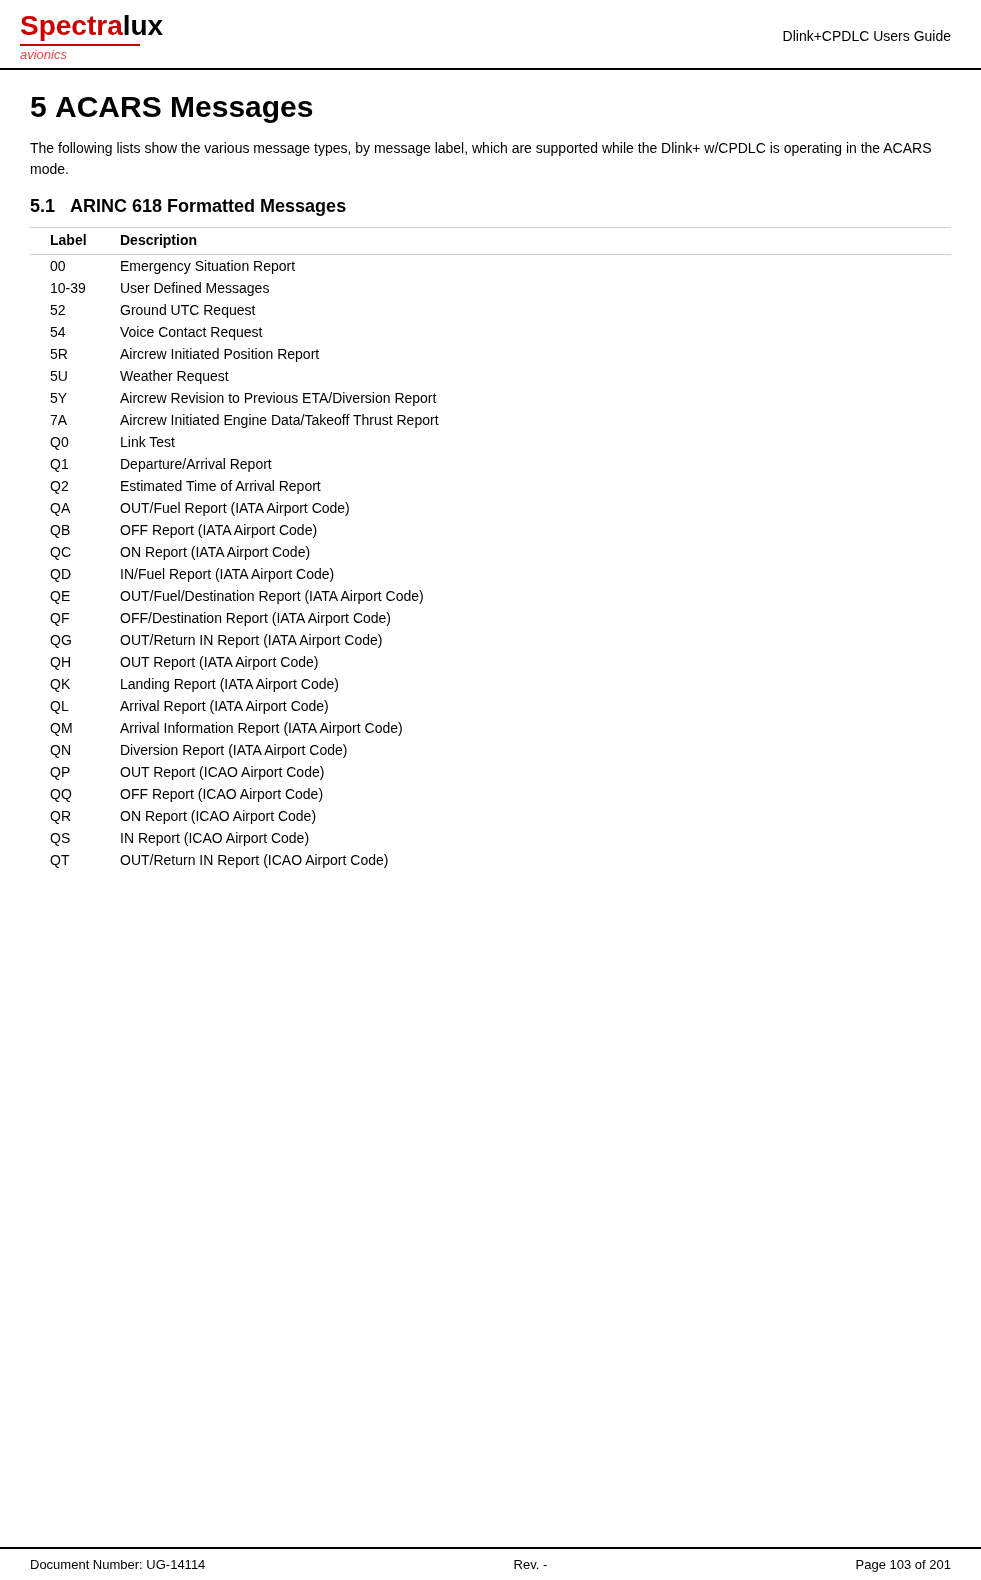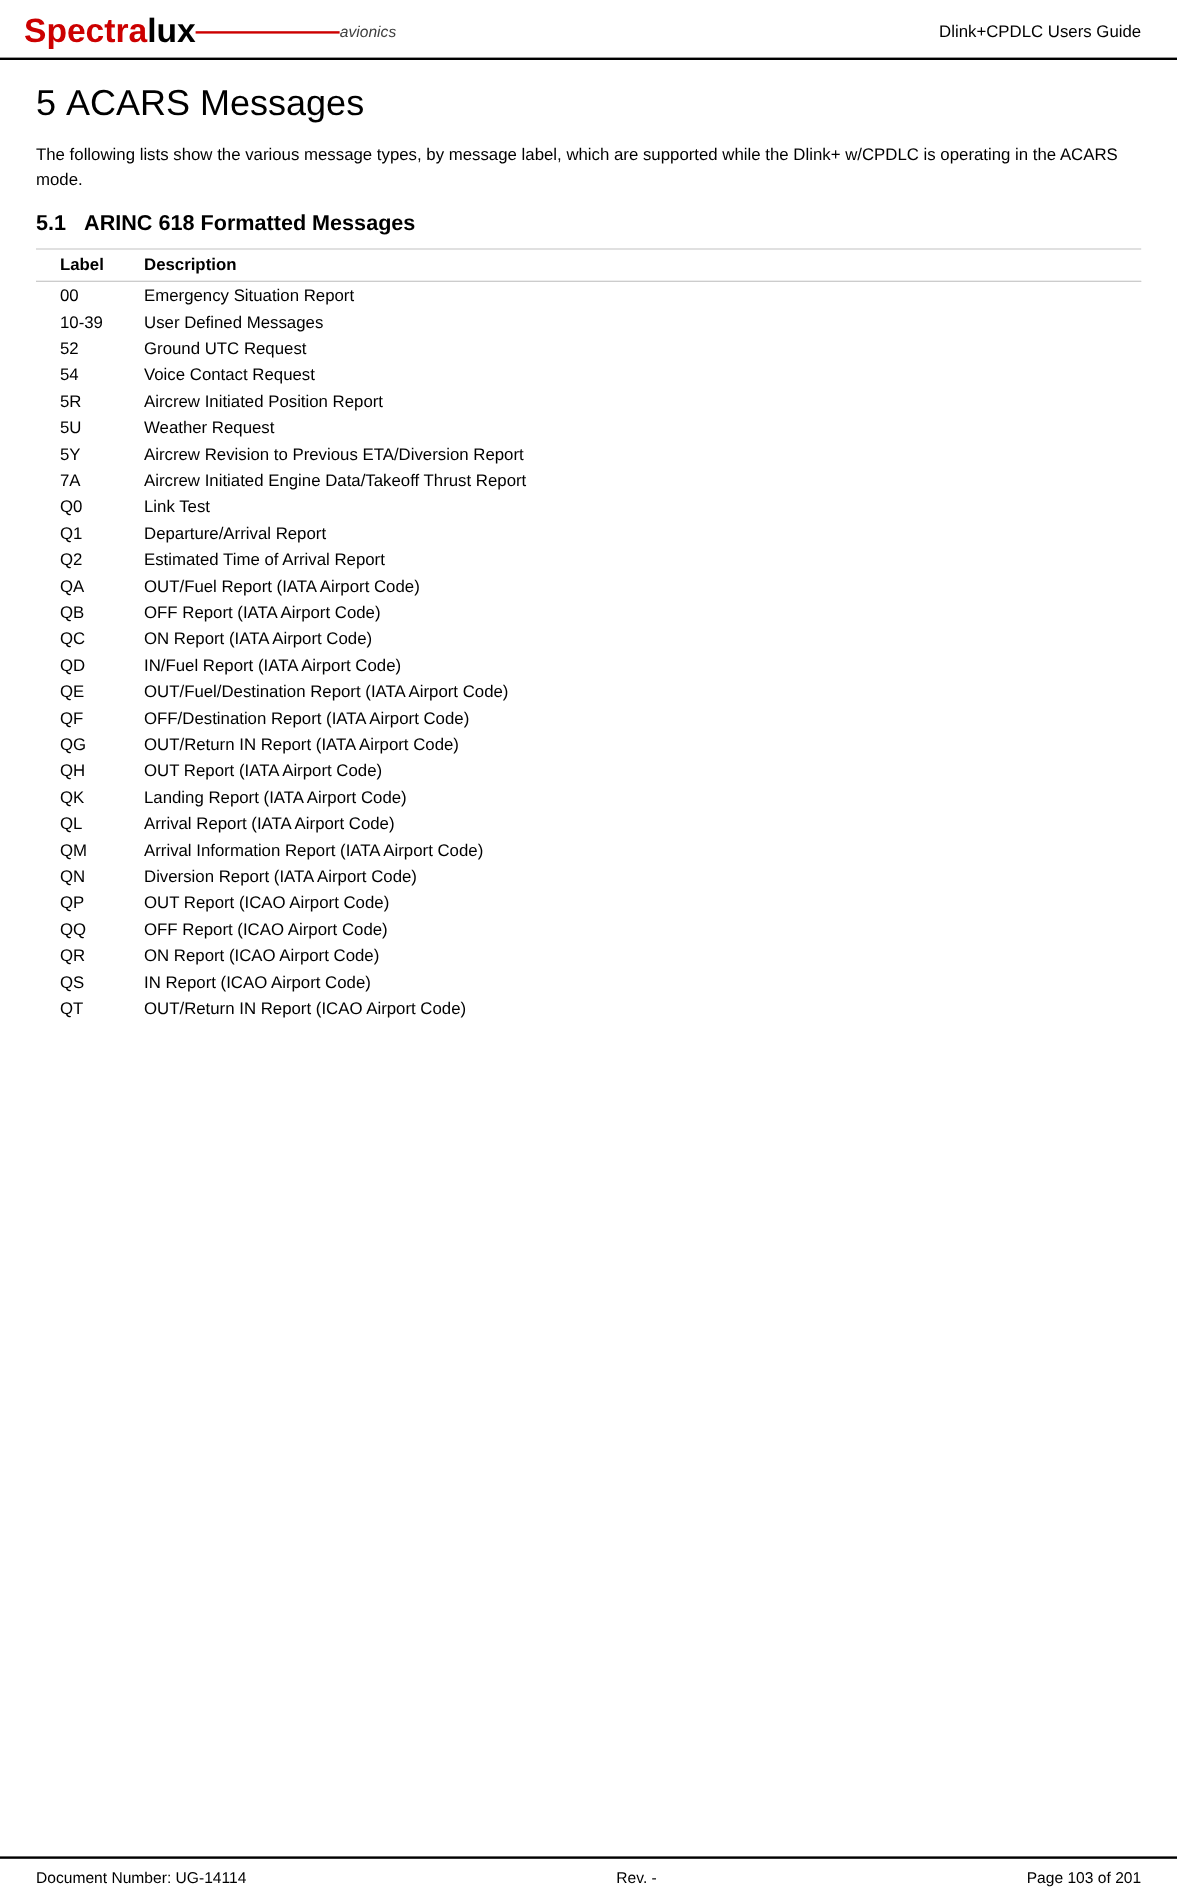--- a/index.html
+++ b/index.html
@@ -16,22 +16,22 @@
     
     .header {
       display: flex;
       justify-content: space-between;
       align-items: flex-start;
       padding: 10px 30px 6px 20px;
       border-bottom: 2px solid #000;
     }
     .logo-area {
       display: flex;
-      flex-direction: row;
-      align-items: center;
+      flex-direction: column;
+      align-items: flex-start;
     }
     .logo-underline {
       width: 120px;
       height: 2px;
       background: #cc0000;
       margin-top: 2px;
     }
     .header-title {
       font-size: 14px;
       font-weight: normal;
@@ -40,21 +40,21 @@
     }
 
     
     .content {
       padding: 20px 30px 20px 30px;
     }
 
     
     .chapter-heading {
       font-size: 30px;
-      font-weight: normal;
+      font-weight: bold;
       margin-bottom: 14px;
       color: #000;
     }
 
     
     .intro-text {
       font-size: 14px;
       line-height: 1.5;
       margin-bottom: 16px;
       color: #000;
@@ -114,21 +114,21 @@
 </head>
 <body>
 
 <div class="header">
   <div class="logo-area">
     <div style="display:flex;align-items:baseline;">
       <span style="font-size:28px;font-weight:bold;color:#cc0000;">Spectra</span>
       <span style="font-size:28px;font-weight:bold;color:#000;">lux</span>
     </div>
     <div class="logo-underline"></div>
-    <div style="font-size:13px;color:#404040;font-style:italic;margin-top:1px;">avionics</div>
+    <div style="font-size:13px;color:#ef4444;font-style:italic;margin-top:1px;">avionics</div>
   </div>
   <div class="header-title">Dlink+CPDLC Users Guide</div>
 </div>
 
 <div class="content">
 
   <div class="chapter-heading">
     <span>5</span>&nbsp;<span>ACARS Messages</span>
   </div>
 

